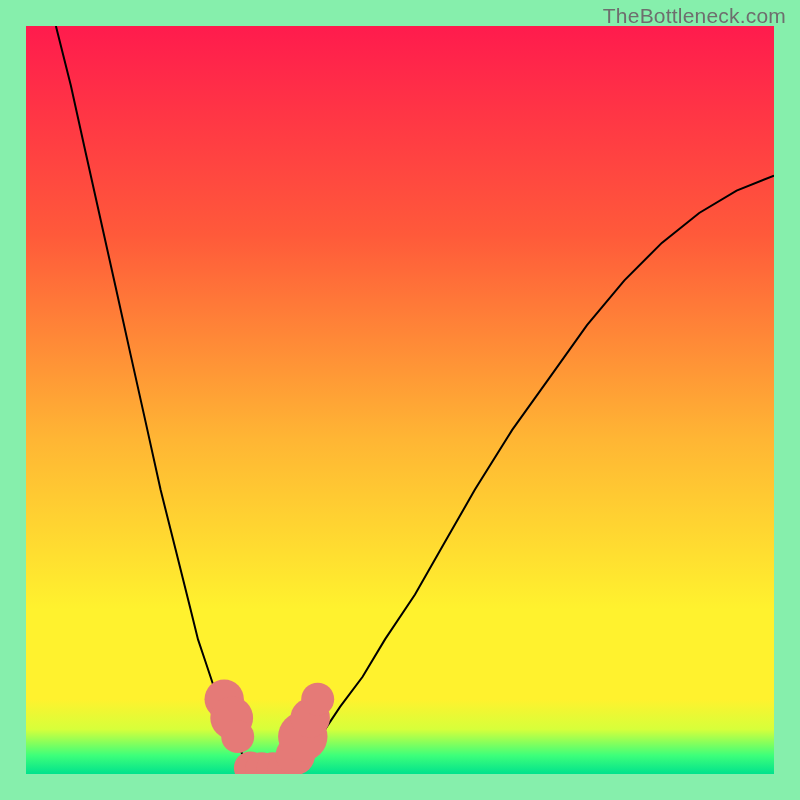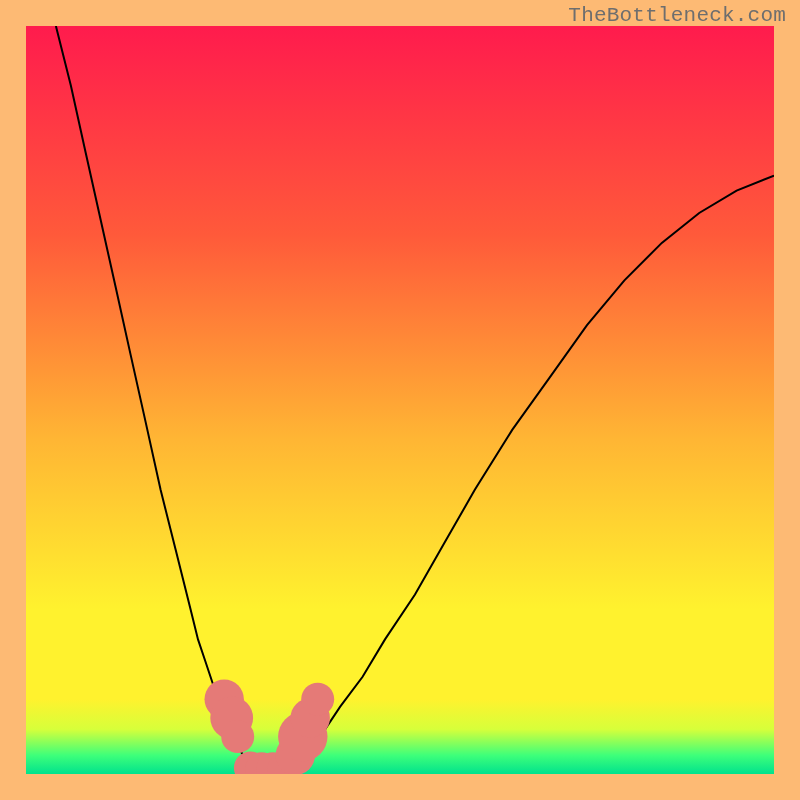--- a/index.html
+++ b/index.html
@@ -8,22 +8,21 @@
     width: 800px;
     height: 800px;
     background: #000;
     overflow: hidden;
     font-family: Arial, Helvetica, sans-serif;
   }
   .outer {
     position: relative;
     width: 800px;
     height: 800px;
-    background: #fdba74;
-    font-family: Liberation Mono, monospace;
+    background: #86efac;
   }
   .watermark {
     position: absolute;
     top: 4px;
     right: 14px;
     color: #6e6e6e;
     font-size: 21px;
     font-weight: 500;
     letter-spacing: 0.2px;
     z-index: 10;

